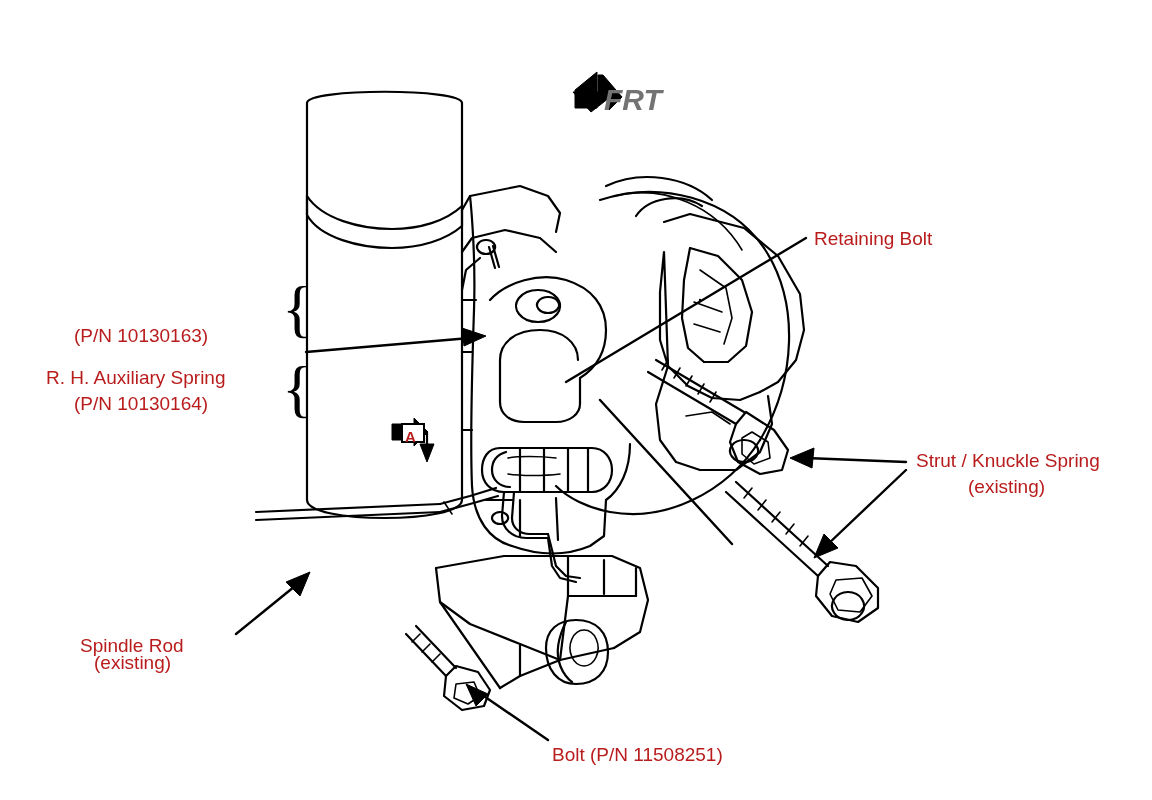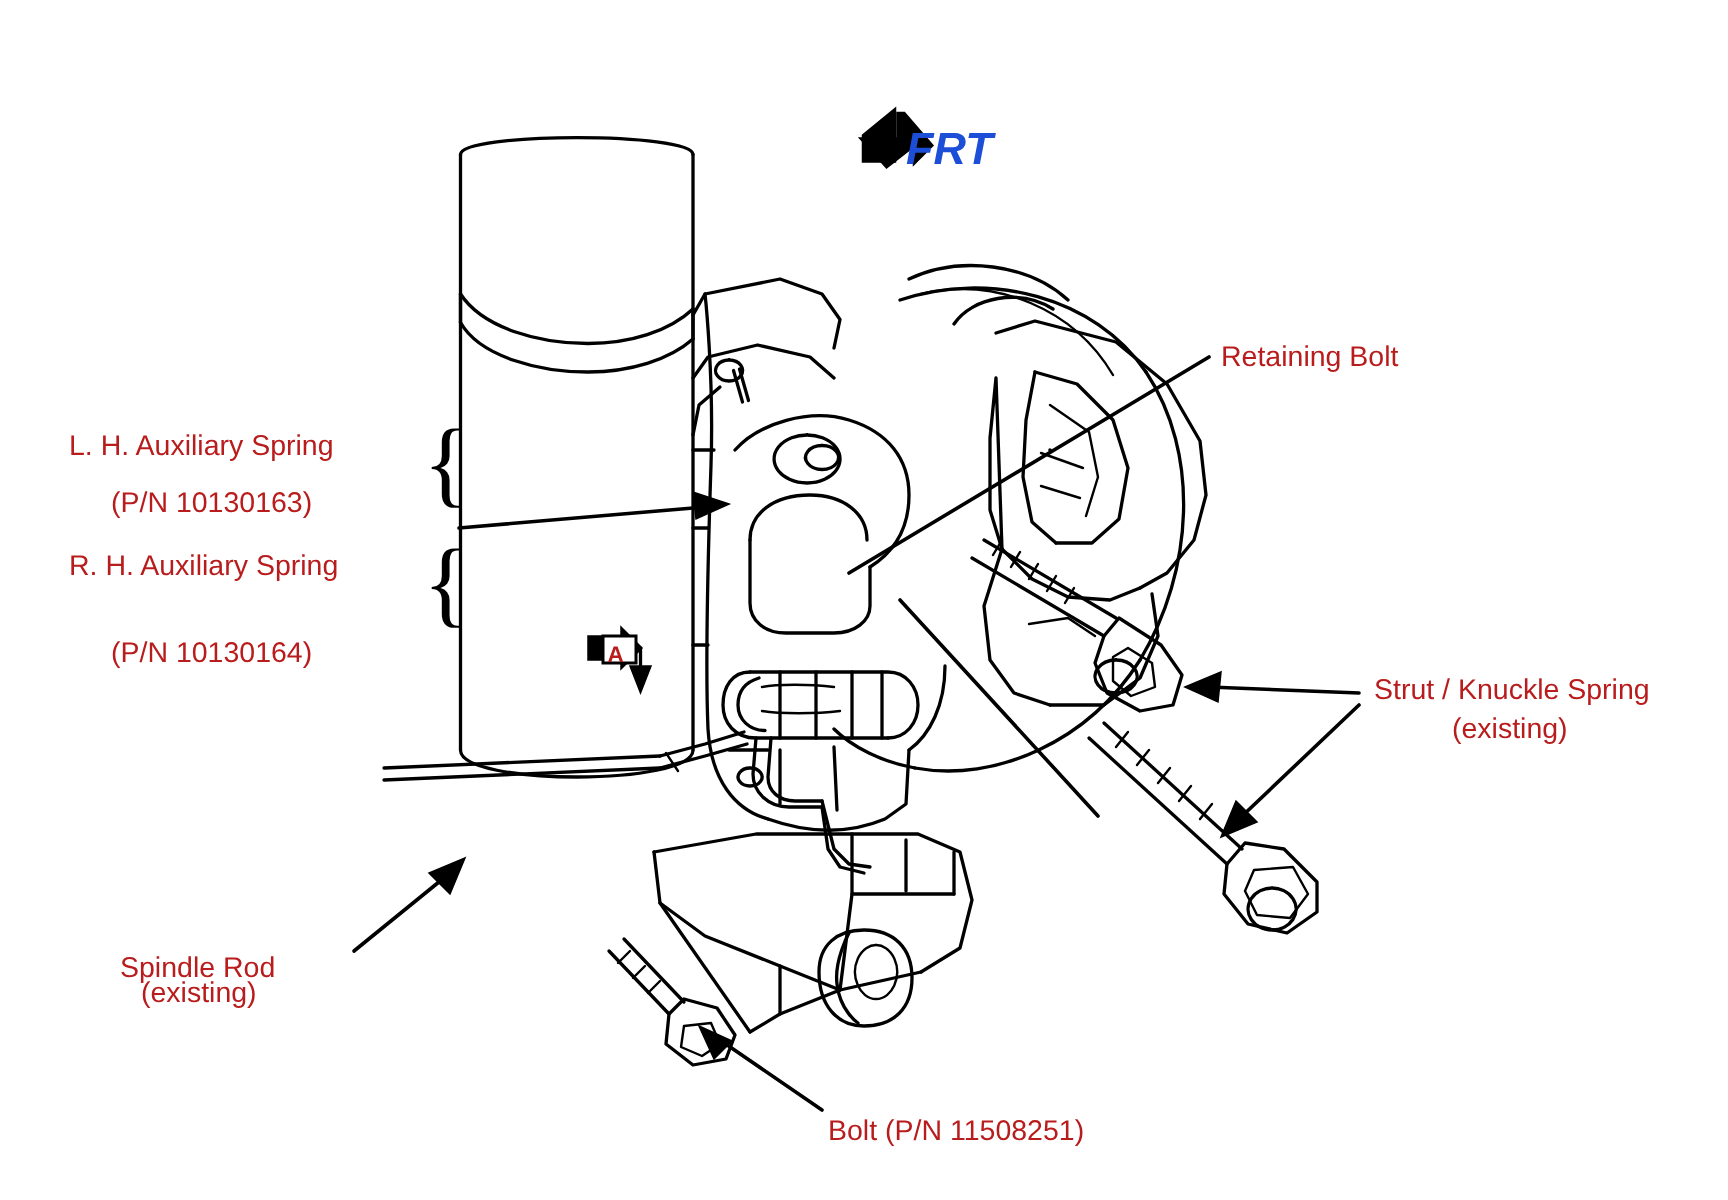--- a/index.html
+++ b/index.html
@@ -22,21 +22,21 @@
     font-size: 19px;
     line-height: 26px;
     white-space: pre;
   }
   .frt-label {
     position: absolute;
     font-family: "Liberation Sans", sans-serif;
     font-weight: bold;
     font-style: italic;
     font-size: 30px;
-    color: #1d4ed8;
+    color: #737373;
     letter-spacing: 0px;
   }
   svg.art {
     position: absolute;
     left: 0;
     top: 0;
     width: 1152px;
     height: 800px;
   }
   .ln { fill: none; stroke: #000; stroke-width: 2.2; stroke-linecap: round; stroke-linejoin: round; }
@@ -242,25 +242,24 @@
       <path class="ln-lead" d="M548 740 L478 692"></path>
       <path class="fillblk" d="M466 684 L488 694 L476 706 Z"></path>
 
       <path class="ln-lead" d="M600 400 L732 544"></path>
     </g>
 
   </svg>
 
   <div class="frt-label" style="left:604px; top:83px;">FRT</div>
 
-  <div class="label" style="left:46px; top:285px;">L. H. Auxiliary Spring</div>
   <div class="label" style="left:74px; top:311px;margin-top:12px;">(P/N 10130163)</div>
 
   <div class="label" style="left:46px; top:365px;text-align:center;">R. H. Auxiliary Spring</div>
-  <div class="label" style="left:74px; top:391px;margin-top:32px;">(P/N 10130164)</div>
+  <div class="label" style="left:74px; top:391px;">(P/N 10130164)</div>
 
   <div class="brace" style="left:282px; top:277px;">{</div>
   <div class="brace" style="left:282px; top:357px;">{</div>
 
   <div class="label" style="left:814px; top:226px;">Retaining Bolt</div>
 
   <div class="label" style="left:916px; top:448px;">Strut / Knuckle Spring</div>
   <div class="label" style="left:968px; top:474px;">(existing)</div>
 
   <div class="label" style="left:80px; top:633px;">Spindle Rod</div>

